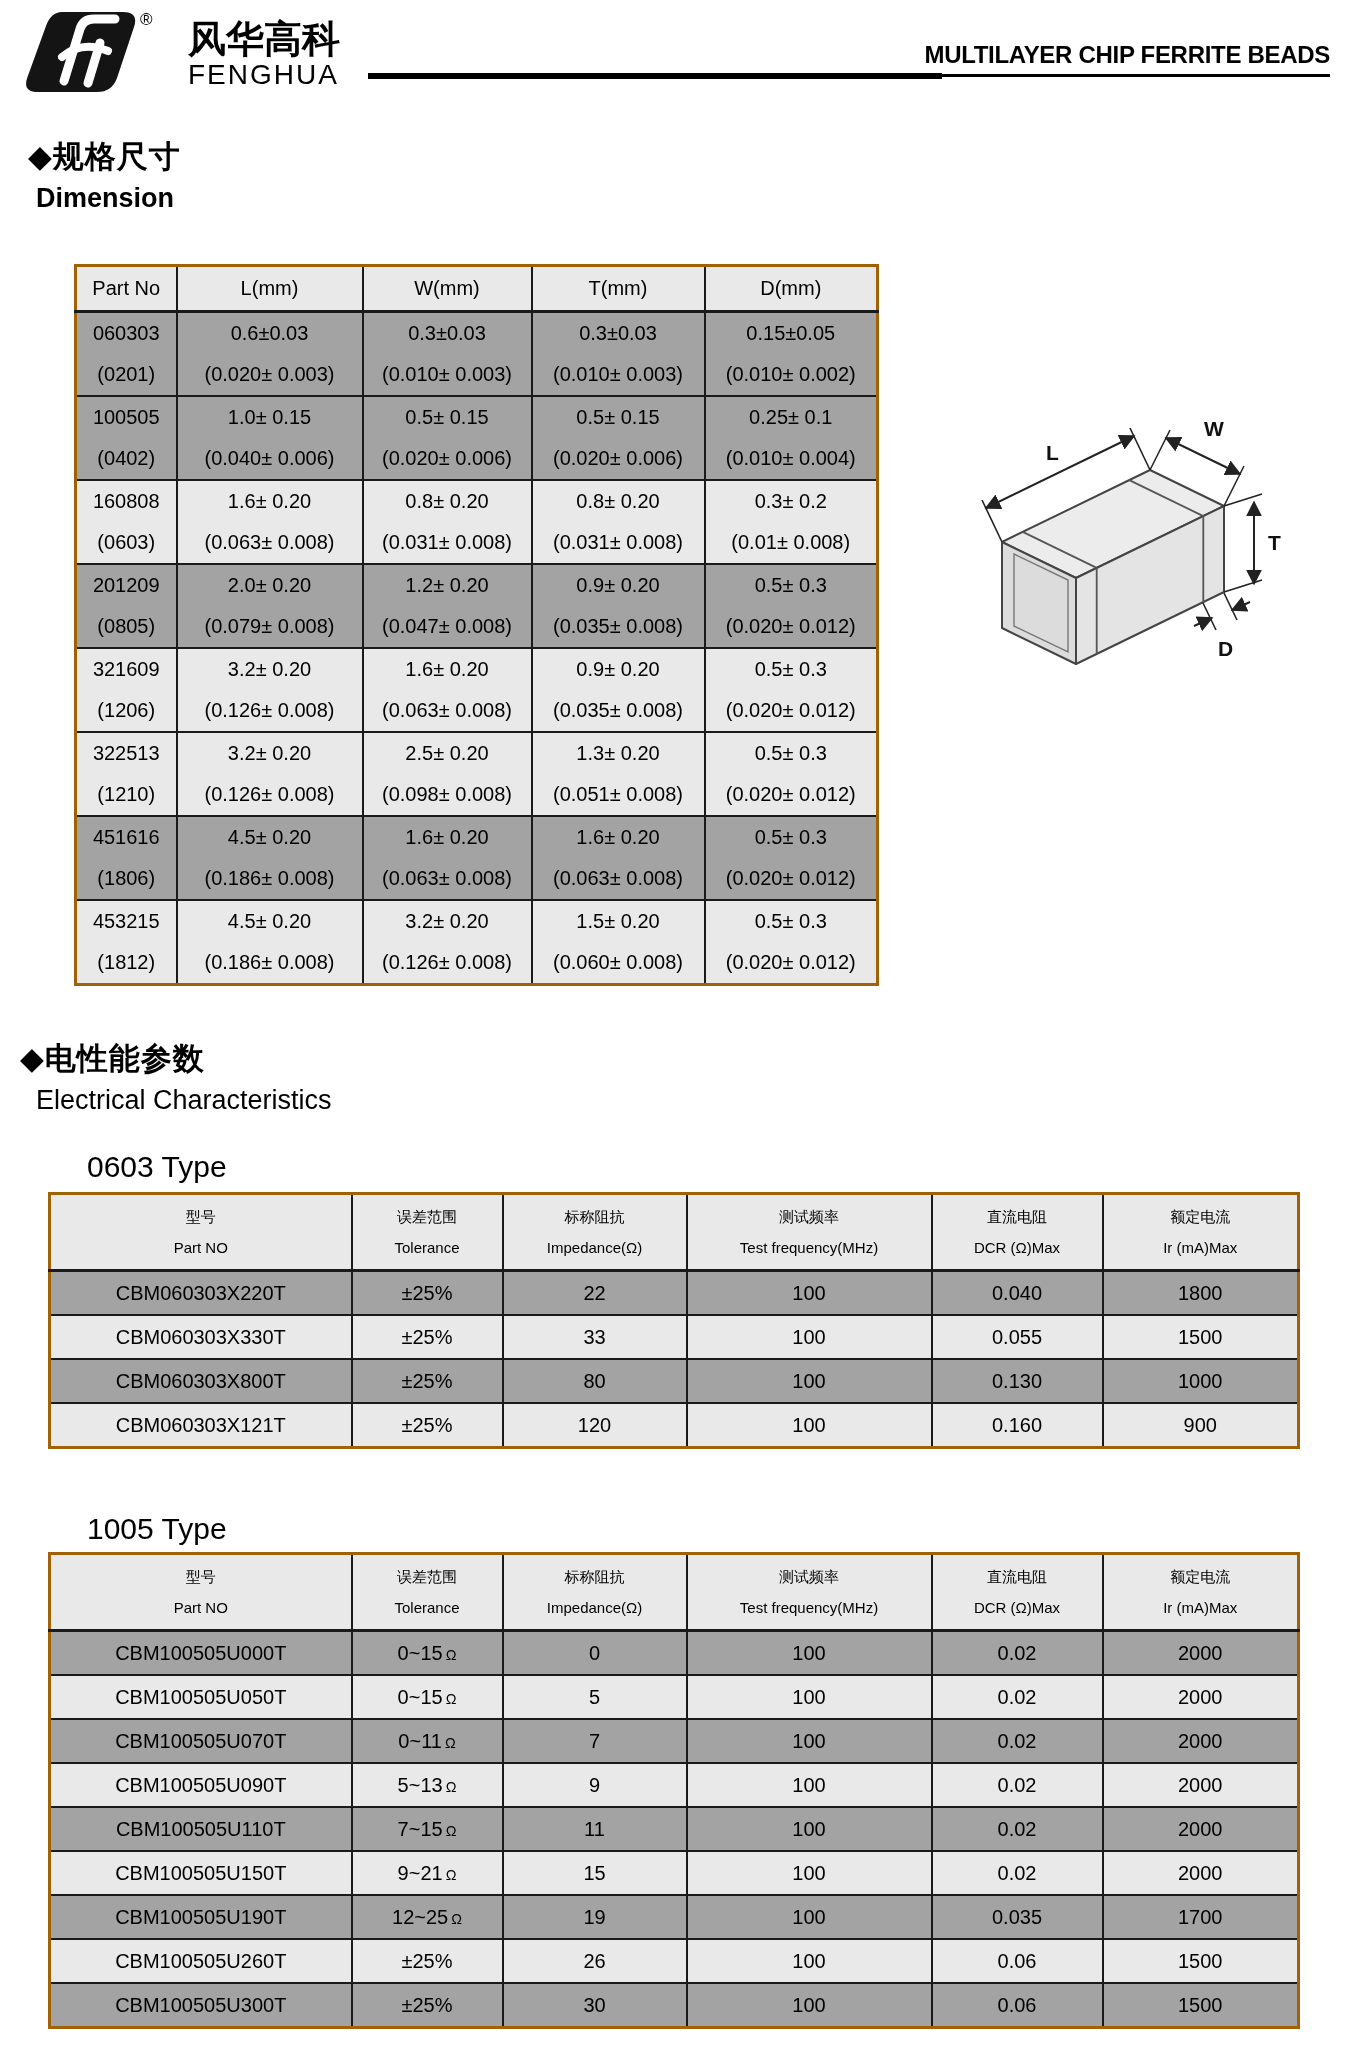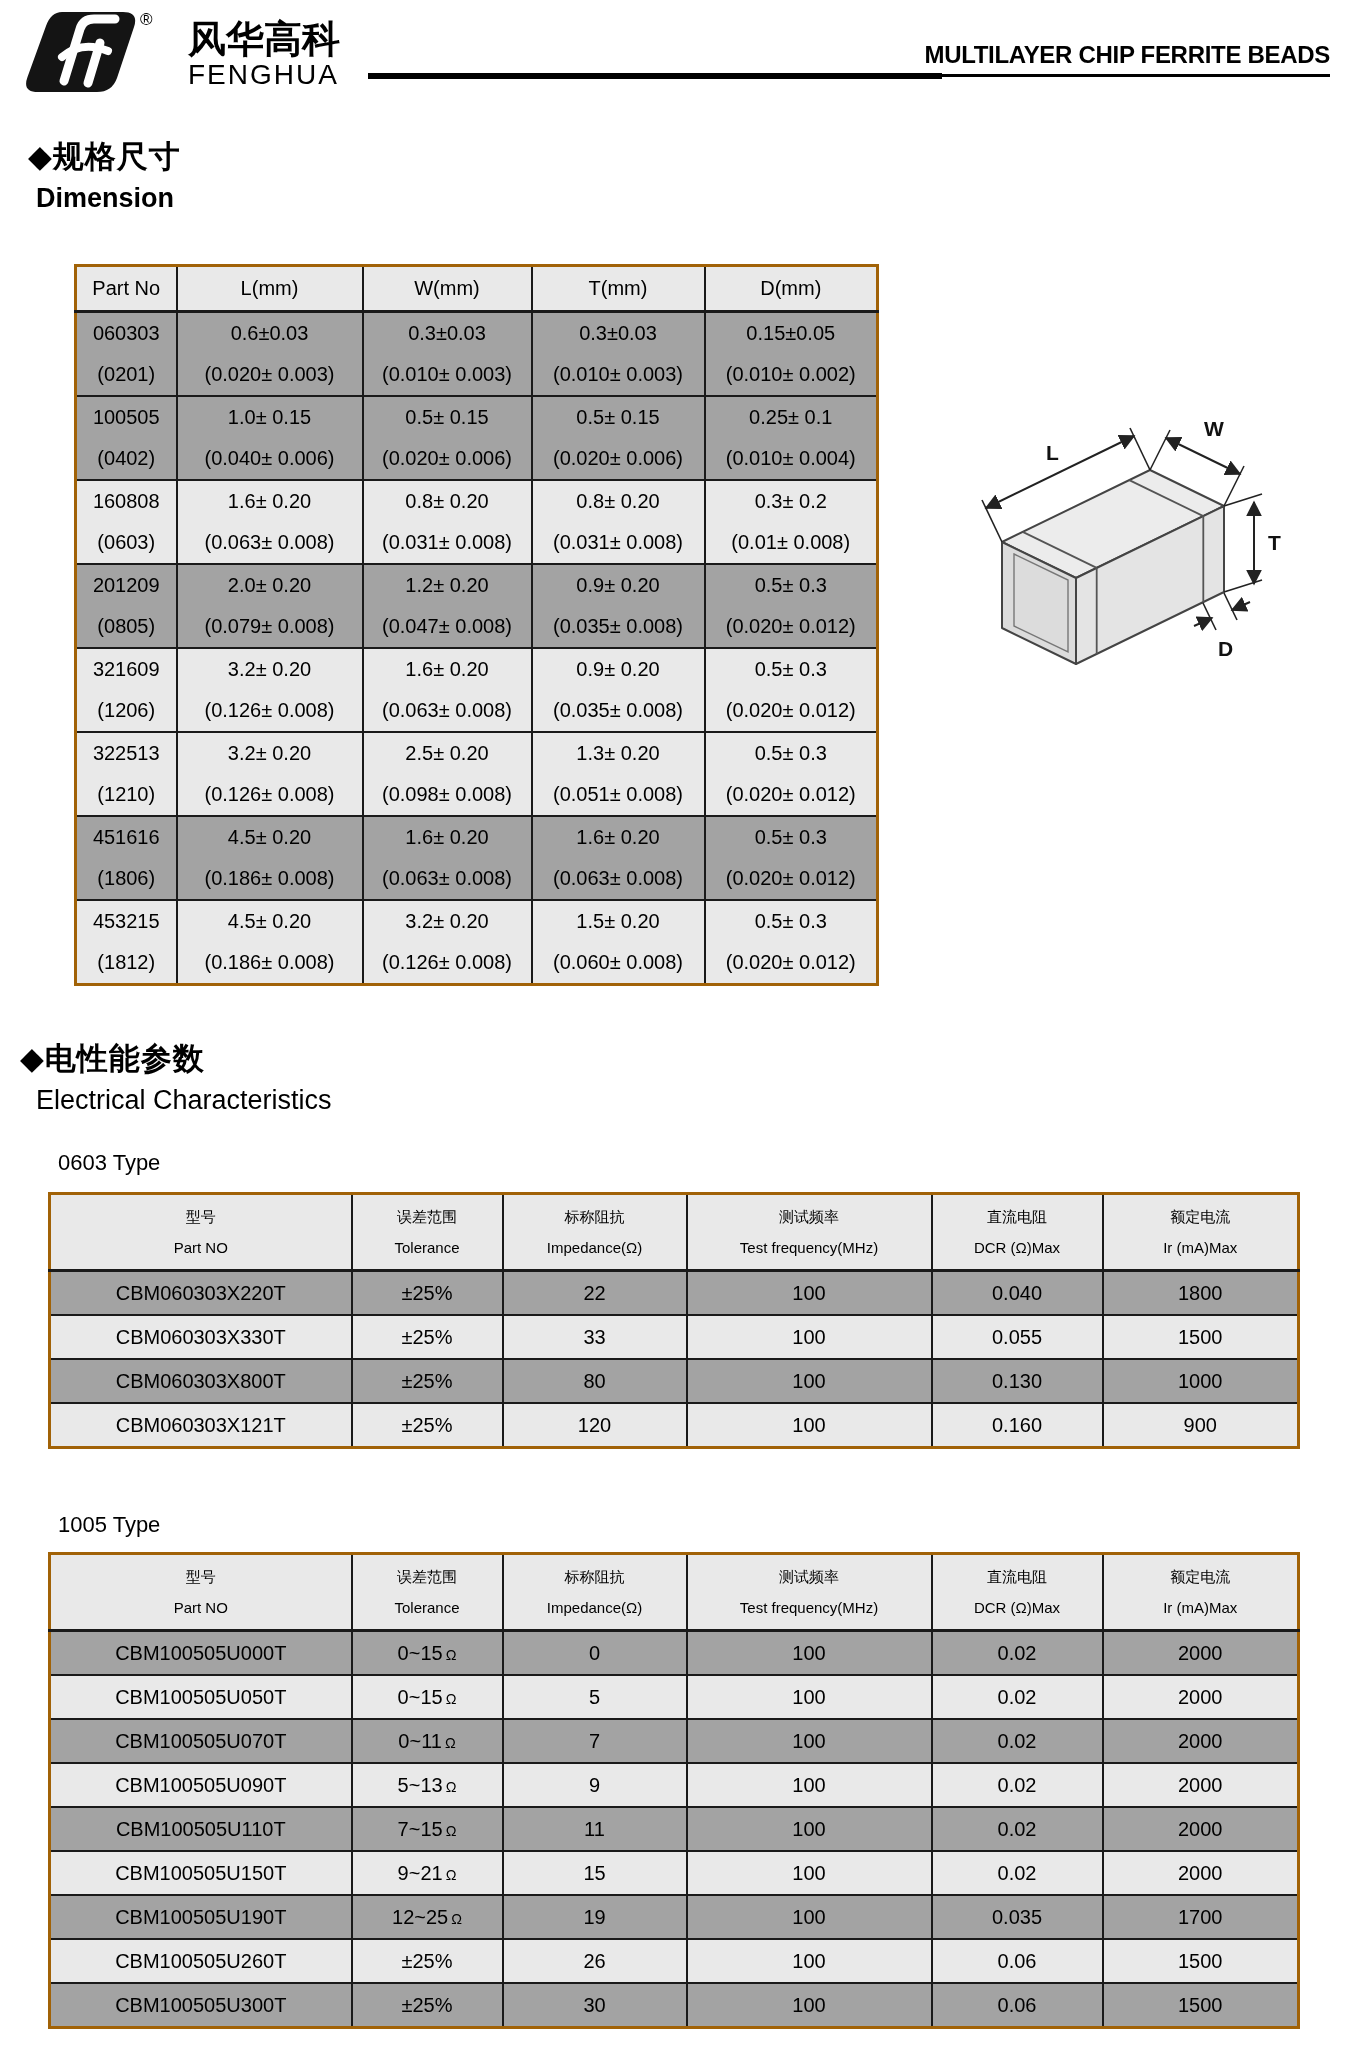--- a/index.html
+++ b/index.html
@@ -16,21 +16,21 @@
   .doc-title{position:absolute;top:41px;right:17px;font-size:24px;font-weight:bold;letter-spacing:-0.3px;white-space:nowrap;}
   .rule-thick{position:absolute;left:368px;top:73px;width:574px;height:6px;background:#000;}
   .rule-thin{position:absolute;left:940px;top:74px;width:390px;height:3px;background:#000;}
   
   .sec-cn{position:absolute;font-size:31px;font-weight:bold;letter-spacing:1px;}
   .sec-en{position:absolute;font-size:27px;}
   #sec1-cn{left:28px;top:136px;}
   #sec1-en{left:36px;top:183px;font-weight:bold;}
   #sec2-cn{left:20px;top:1038px;}
   #sec2-en{left:36px;top:1085px;}
-  .type-label{position:absolute;font-size:22px;}
+  .type-label{position:absolute;font-size:30px;margin-left:29px;}
   #label-t0{left:58px;top:1150px;}
   #label-t1{left:58px;top:1512px;}
   
   table{border-collapse:collapse;table-layout:fixed;position:absolute;background:#a3a3a3;border:3px solid #a16207;}
   th,td{border:2px solid #1a1a1a;text-align:center;font-weight:normal;padding:0;overflow:hidden;}
   .shaded{background:#e9e9e9;}
   thead tr{background:#e9e9e9;}
   thead th{border-bottom:3px solid #1a1a1a;}
   
   #dim-table{left:74px;top:264px;width:802px;font-size:20px;}

